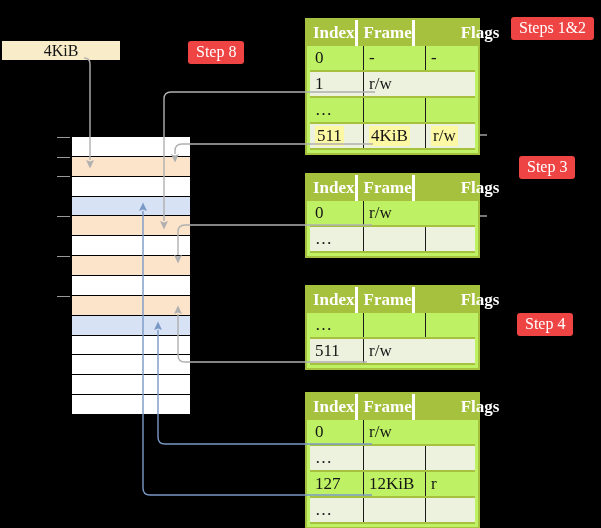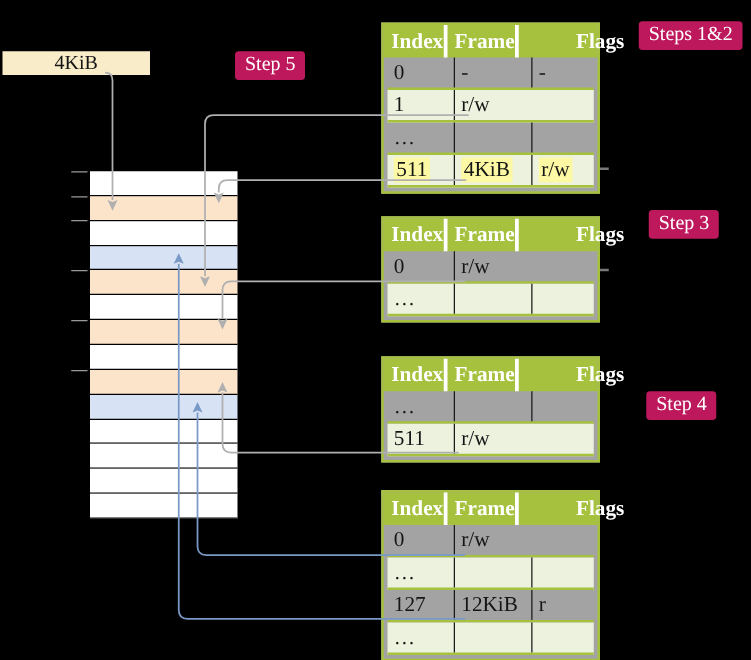--- a/index.html
+++ b/index.html
@@ -6,39 +6,39 @@
   body{width:601px;height:528px;overflow:hidden;
        font-family:"Liberation Serif","DejaVu Serif",serif;}
   .canvas{position:relative;width:601px;height:528px;background:#000;overflow:hidden;}
 
   
   .frame-box{position:absolute;left:2px;top:41px;width:118px;height:19px;
     background:#F8ECC9;color:#151515;font-size:16px;
     display:flex;align-items:center;justify-content:center;}
 
   
-  .step{position:absolute;background:#be185d;color:#fff;font-size:16px;line-height:1;
+  .step{position:absolute;background:#ef4444;color:#fff;font-size:16px;line-height:1;
     padding:3px 8px 4px 8px;border-radius:3px;white-space:nowrap;}
   .step-12{left:511px;top:17px;}
   .step-0{left:188px;top:41px;}
-  .step-3{left:519px;top:168px;}
+  .step-3{left:519px;top:156px;}
   .step-4{left:517px;top:265px;margin-top:48px;}
 
   
   .mem{position:absolute;left:72px;top:137px;width:118px;height:278px;
     display:flex;flex-direction:column;}
   .mrow{flex:1;border-bottom:1.5px solid #000;}
   .mrow:last-child{border-bottom:none;}
   .mrow.white{background:#ffffff;}
   .mrow.peach{background:#FCE4CB;}
   .mrow.blue{background:#D7E3F4;}
   .tick{position:absolute;left:-15px;width:13px;height:1.5px;background:#9a9a9a;}
 
   
-  .ptable{position:absolute;left:305px;width:175px;background:#a3a3a3;
+  .ptable{position:absolute;left:305px;width:175px;background:#bef264;
     border:2px solid #A5C13E;box-sizing:border-box;padding:0 3px 3px 3px;}
   .t1{top:18px;} .t2{top:173px;} .t3{top:285px;} .t4{top:392px;}
   .thead{display:flex;background:#A5C13E;height:26px;margin:0 -3px;
     align-items:center;color:#fff;font-weight:bold;font-size:17px;}
   .hc{box-sizing:border-box;padding-left:6px;height:100%;display:flex;align-items:center;}
   .hc1{width:57px;border-right:3px solid #fff;}
   .hc2{width:84px;border-right:3px solid #fff;}
   .hc3{flex:1;margin-left:40px;}
   .trow{display:flex;height:26px;box-sizing:border-box;border-bottom:2px solid #A5C13E;
     font-size:17px;color:#151515;}
@@ -60,21 +60,21 @@
 </head>
 <body>
 
 <div class="canvas">
 
   <div class="frame-box">
     <span>4KiB</span>
   </div>
 
   <div class="step step-12">Steps 1&amp;2</div>
-  <div class="step step-0">Step 5</div>
+  <div class="step step-0">Step 8</div>
   <div class="step step-3">Step 3</div>
   <div class="step step-4">Step 4</div>
 
   <div class="mem" id="memstack">
       <div class="mrow white"></div>
       <div class="mrow peach"></div>
       <div class="mrow white"></div>
       <div class="mrow blue"></div>
       <div class="mrow peach"></div>
       <div class="mrow white"></div>

